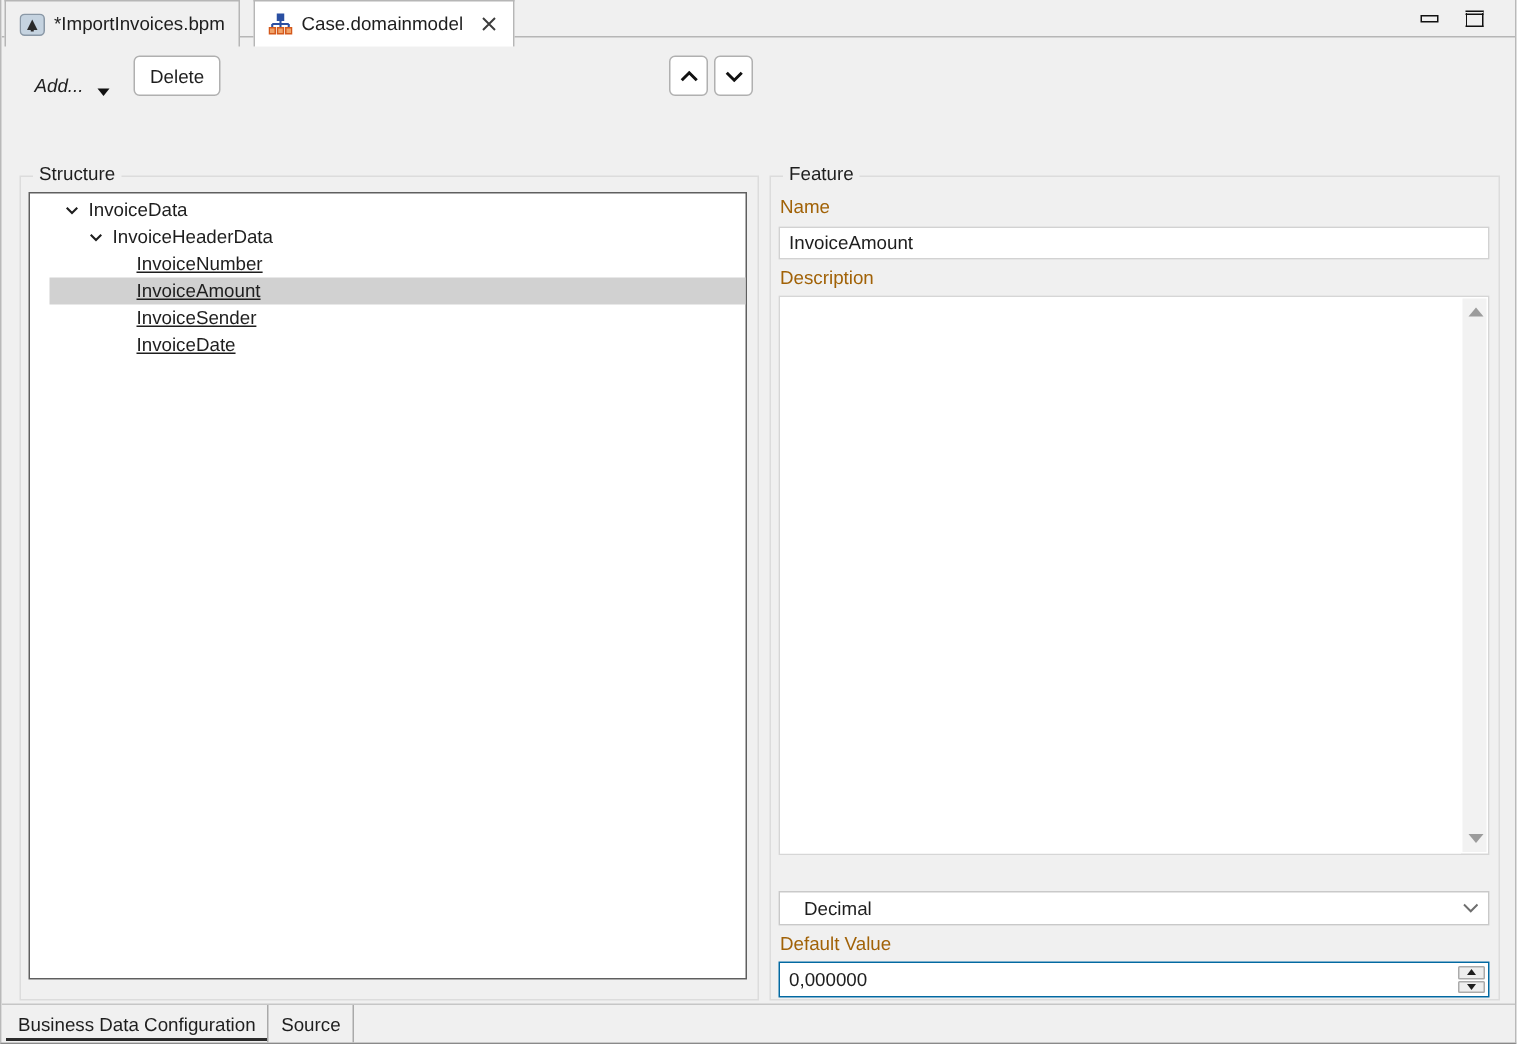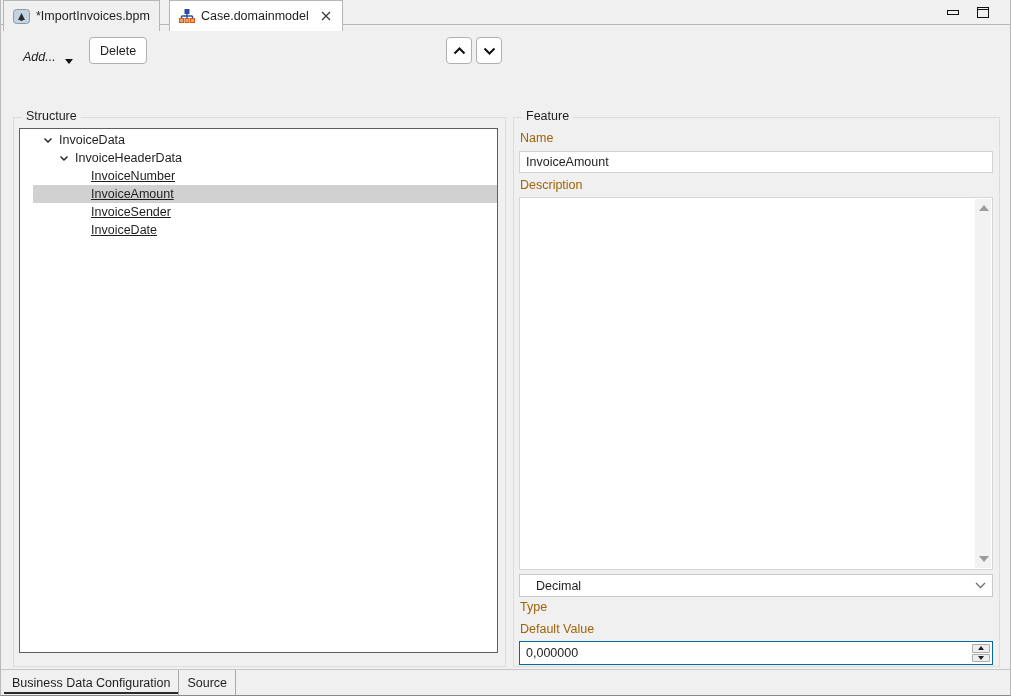--- a/index.html
+++ b/index.html
@@ -188,21 +188,21 @@
     <span class="flabel" style="top:60px;">Description</span>
     <div id="description-box" style="top:79px;">
       <textarea id="description-input" style=""></textarea>
       <div class="vscroll">
         <span class="sb-arrow-up"></span>
         <span class="sb-arrow-down"></span>
       </div>
     </div>
 
     <span class="flabel" style="top:482px;">Type</span>
-    <div class="selectbox" style="top:456px;padding-left:16px;">
+    <div class="selectbox" style="top:476px;padding-left:16px;">
       <span>Decimal</span>
       <span class="sel-caret">
         <svg width="11" height="7" viewBox="0 0 11 7">
             <path d="M1 1 L5.5 5.5 L10 1" stroke="#6e6e6e" stroke-width="1.3" fill="none"></path>
           </svg>
       </span>
     </div>
 
     <span class="flabel" style="top:504px;">Default Value</span>
     <div class="spinbox" style="top:523px;">

